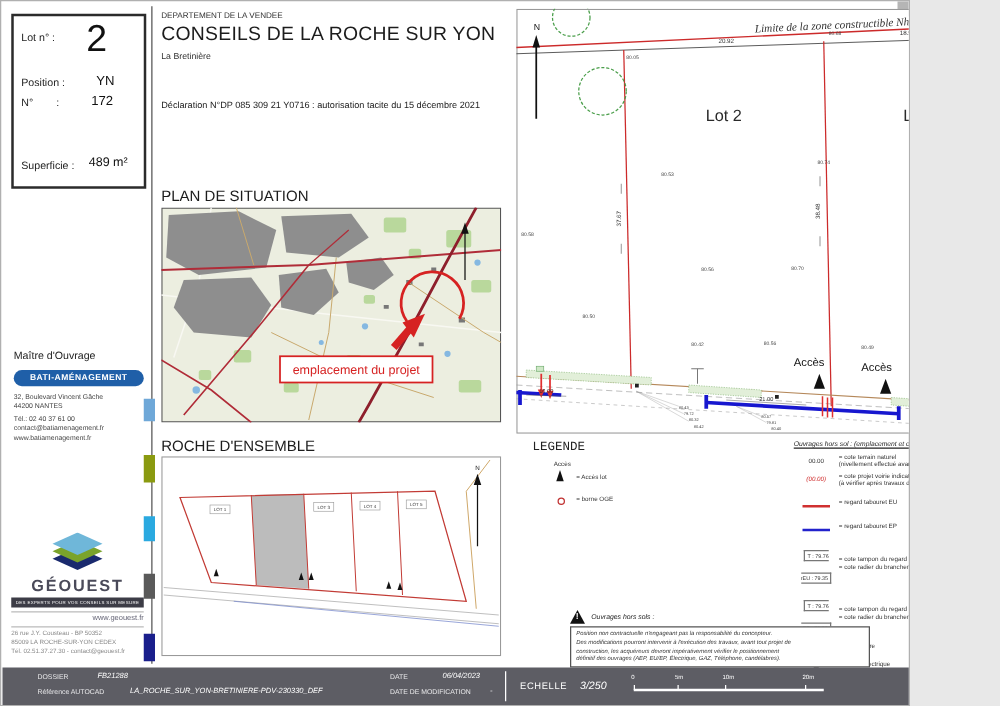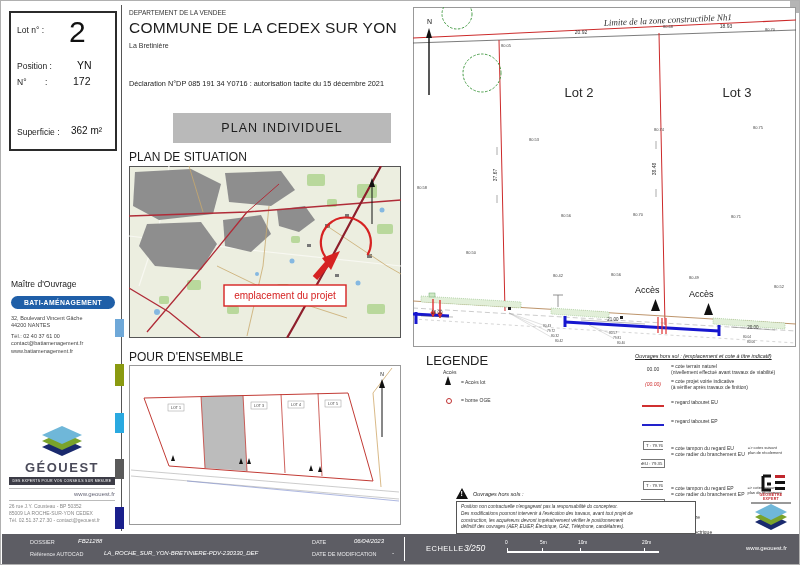--- a/index.html
+++ b/index.html
@@ -1,16 +1,16 @@
 <!DOCTYPE html>
 <html><head>
 <meta charset="utf-8">
 <style>
   html,body{margin:0;padding:0;background:#e8e8e8;}
-  #page{position:relative;width:800px;height:565px;background:#fff;border:1px solid #b0b0b0;
+  #page{position:relative;width:728px;height:565px;background:#fff;border:1px solid #b0b0b0;
         font-family:"Liberation Sans",sans-serif;overflow:hidden;box-sizing:border-box;padding-left:30px;}
   .abs{position:absolute;}
   
   .title-box{left:8px;top:10px;width:104px;height:136px;border:2px solid #2b2b2b;}
   .tb-label{font-size:8.5px;color:#222;}
   .tb-big{font-size:30px;color:#111;}
   .tb-val{font-size:10.5px;color:#111;}
   
   .dept{font-size:6.5px;color:#333;}
   .commune{font-size:15.5px;color:#1c1c1c;letter-spacing:.2px;}
@@ -28,21 +28,21 @@
   .mo-title{font-size:8.5px;color:#222;}
   .mo-badge{background:#1f5fa8;color:#fff;font-size:6.8px;font-weight:bold;letter-spacing:.4px;
             border-radius:7px;padding:3px 5px;text-align:center;}
   .mo-lines{font-size:5.5px;color:#444;line-height:1.35;}
   
   .go-name{font-size:13px;font-weight:bold;color:#4a4a59;letter-spacing:1.5px;text-align:center;}
   .go-banner{background:#3c3c46;color:#fff;font-size:3.5px;text-align:center;line-height:8px;letter-spacing:.3px;}
   .go-web{font-size:6px;color:#667;text-align:right;border-top:1px solid #bbb;padding-top:2px;}
   .go-addr{font-size:5px;color:#888;line-height:1.4;border-top:1px solid #bbb;padding-top:2px;}
   
-  .lg-title{font-size:13px;color:#222;}
+  .lg-title{font-size:10px;color:#222;font-family:Liberation Mono, monospace;}
   .lg-txt{font-size:5px;color:#333;line-height:1.25;}
   .lg-sym{width:36px;text-align:center;flex:none;}
   .lg-row{display:flex;align-items:center;}
   .lg-box{border:0.5px solid #777;font-size:4.3px;color:#333;padding:1px 2px;line-height:1.3;background:#fff;}
   .lg-sec{font-size:5.4px;font-style:italic;color:#222;text-decoration:underline;}
   .brace{font-size:4px;color:#333;line-height:1.2;}
   .tri{width:0;height:0;border-left:3.5px solid transparent;border-right:3.5px solid transparent;
        border-bottom:9px solid #111;display:inline-block;}
   .reddot{width:4px;height:4px;border:1px solid #c03030;border-radius:50%;display:inline-block;}
   .redline{display:inline-block;width:22px;height:2.5px;background:#d03030;}
@@ -79,35 +79,34 @@
 
   <div class="abs title-box">
     <span class="abs tb-label" style="left:6px;top:12px;">Lot n° :</span>
     <span class="abs tb-big" style="left:58px;top:2px;">2</span>
     <span class="abs tb-label" style="left:6px;top:48px;">Position :</span>
     <span class="abs tb-val" style="left:66px;top:46px;">YN</span>
     <span class="abs tb-label" style="left:6px;top:64px;">N°</span>
     <span class="abs tb-label" style="left:34px;top:64px;">:</span>
     <span class="abs tb-val" style="left:62px;top:62px;">172</span>
     <span class="abs tb-label" style="left:6px;top:114px;">Superficie :</span>
-    <span class="abs tb-val" style="left:60px;top:112px;font-size:10px;">362 m²</span>
+    <span class="abs tb-val" style="left:60px;top:112px;font-size:10px;">489 m²</span>
   </div>
 
   <div class="abs vrule"></div>
   <div class="abs strip" style="top:318px;height:18px;background:#6fa8d8;"></div>
   <div class="abs strip" style="top:363px;height:22px;background:#8a9a10;"></div>
   <div class="abs strip" style="top:412px;height:20px;background:#2aa9e0;"></div>
   <div class="abs strip" style="top:458px;height:20px;background:#5a5a5a;"></div>
   <div class="abs strip" style="top:506px;height:22px;background:#1a1f8c;"></div>
 
   <span class="abs dept" style="left:128px;top:8px;">DEPARTEMENT DE LA VENDEE</span>
-  <span class="abs commune" style="left:128px;top:18px;">COMMUNE DE LA CEDEX SUR YON</span>
+  <span class="abs commune" style="left:128px;top:18px;">CONSEILS DE LA ROCHE SUR YON</span>
   <span class="abs locality" style="left:128px;top:41px;">La Bretinière</span>
-  <span class="abs declaration" style="left:128px;top:78px;">Déclaration N°DP 085 191 34 Y0716 : autorisation tacite du 15 décembre 2021</span>
-  <div class="abs doc-type" style="left:172px;top:112px;width:218px;height:30px;">PLAN INDIVIDUEL</div>
+  <span class="abs declaration" style="left:128px;top:78px;">Déclaration N°DP 085 309 21 Y0716 : autorisation tacite du 15 décembre 2021</span>
 
   <span class="abs sec-title" style="left:128px;top:149px;">PLAN DE SITUATION</span>
   <svg class="abs" style="left:128px;top:165px;" width="272" height="172" viewBox="0 0 272 172">
     <rect x="0.5" y="0.5" width="271" height="171" fill="#eceee0" stroke="#555"></rect>
     <g stroke="#f8f8f2" fill="none" stroke-width="1.2">
       <polyline points="0,70 130,85 272,100"></polyline>
         <polyline points="40,0 30,60 10,120"></polyline>
     </g>
     <g fill="#8e8e8e">
       <polygon points="6,6 62,3 92,18 84,48 30,54 4,40"></polygon>
@@ -162,21 +161,21 @@
     </g>
     <g>
       <path d="M196.5 91 A25 25 0 1 1 238.5 89" stroke="#d62222" stroke-width="2.2" fill="none"></path>
       <line x1="186" y1="112" x2="199" y2="97" stroke="#d62222" stroke-width="6"></line>
       <polygon points="193,92 211,85 202,104" fill="#d62222"></polygon>
       <rect x="95" y="119" width="122" height="21" fill="#fff" stroke="#d62222" stroke-width="1.4"></rect>
       <text x="156" y="133" font-size="10" fill="#d62222" text-anchor="middle">emplacement du projet</text>
     </g>
   </svg>
 
-  <span class="abs sec-title" style="left:128px;top:349px;">POUR D'ENSEMBLE</span>
+  <span class="abs sec-title" style="left:128px;top:349px;">ROCHE D'ENSEMBLE</span>
   <svg class="abs" style="left:128px;top:364px;" width="272" height="160" viewBox="0 0 272 160">
     <rect x="0.5" y="0.5" width="271" height="159" fill="#fff" stroke="#999"></rect>
     <polyline points="263,3 244,28 252,122" stroke="#cfa86a" stroke-width="0.8" fill="none"></polyline>
     <polygon points="72,31 114,30 118,106 76,103" fill="#bcbcbc"></polygon>
     <polygon points="15,33 219,28 244,116 40,101" fill="none" stroke="#c23b35" stroke-width="1"></polygon>
     <g stroke="#c23b35" stroke-width="0.8">
       <line x1="72" y1="31" x2="76" y2="103"></line>
         <line x1="114" y1="30" x2="118" y2="106"></line>
       <line x1="152" y1="29" x2="156" y2="108"></line>
         <line x1="189" y1="28" x2="193" y2="111"></line>
@@ -432,21 +431,21 @@
   <div class="abs footer">
     <span class="abs f-lab" style="left:28px;top:5px;">DOSSIER</span>
     <span class="abs f-val" style="left:76px;top:4px;">FB21288</span>
     <span class="abs f-lab" style="left:28px;top:17px;">Référence AUTOCAD</span>
     <span class="abs f-val" style="left:102px;top:16px;">LA_ROCHE_SUR_YON-BRETINIERE-PDV-230330_DEF</span>
     <span class="abs f-lab" style="left:310px;top:5px;">DATE</span>
     <span class="abs f-val" style="left:352px;top:4px;">06/04/2023</span>
     <span class="abs f-lab" style="left:310px;top:17px;">DATE DE MODIFICATION</span>
     <span class="abs f-val" style="left:390px;top:16px;">-</span>
     <div class="abs f-div" style="left:402px;"></div>
-    <span class="abs f-scale-lab" style="left:424px;top:10px;">ECHELLE</span>
+    <span class="abs f-scale-lab" style="left:414px;top:10px;">ECHELLE</span>
     <span class="abs f-scale-val" style="left:462px;top:9px;">3/250</span>
     <div class="abs" style="left:505px;top:6px;width:160px;height:18px;" id="scale-bar">
       <div class="scale-line"></div>
     <span class="tick-lab" style="left: -2px;">0</span>
         <span class="tick" style="left: 0px;"></span>
         <span class="tick-lab" style="left: 33px;">5m</span>
         <span class="tick" style="left: 35px;"></span>
         <span class="tick-lab" style="left: 71px;">10m</span>
         <span class="tick" style="left: 73px;"></span>
         <span class="tick-lab" style="left: 135px;">20m</span>

